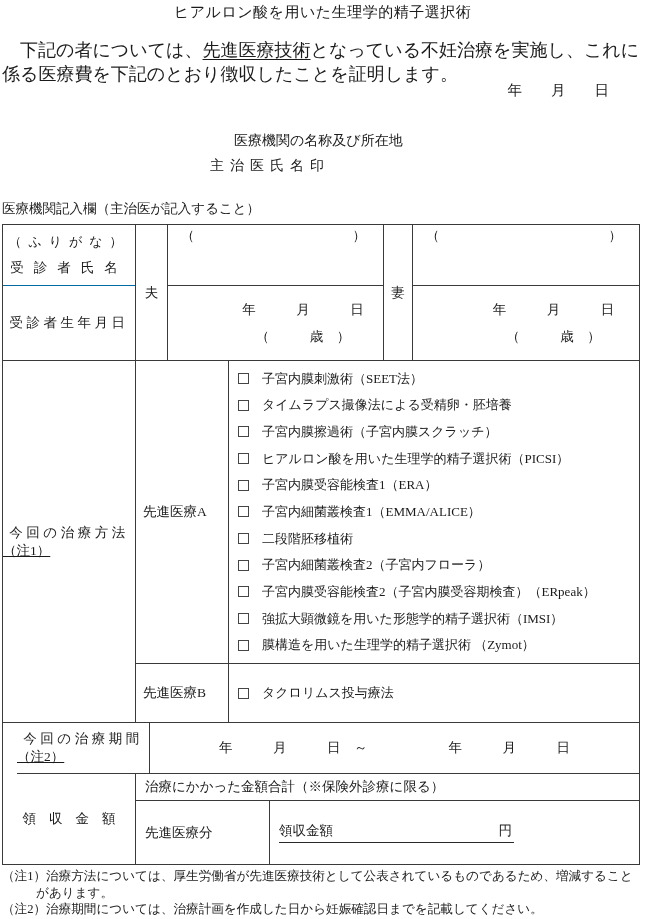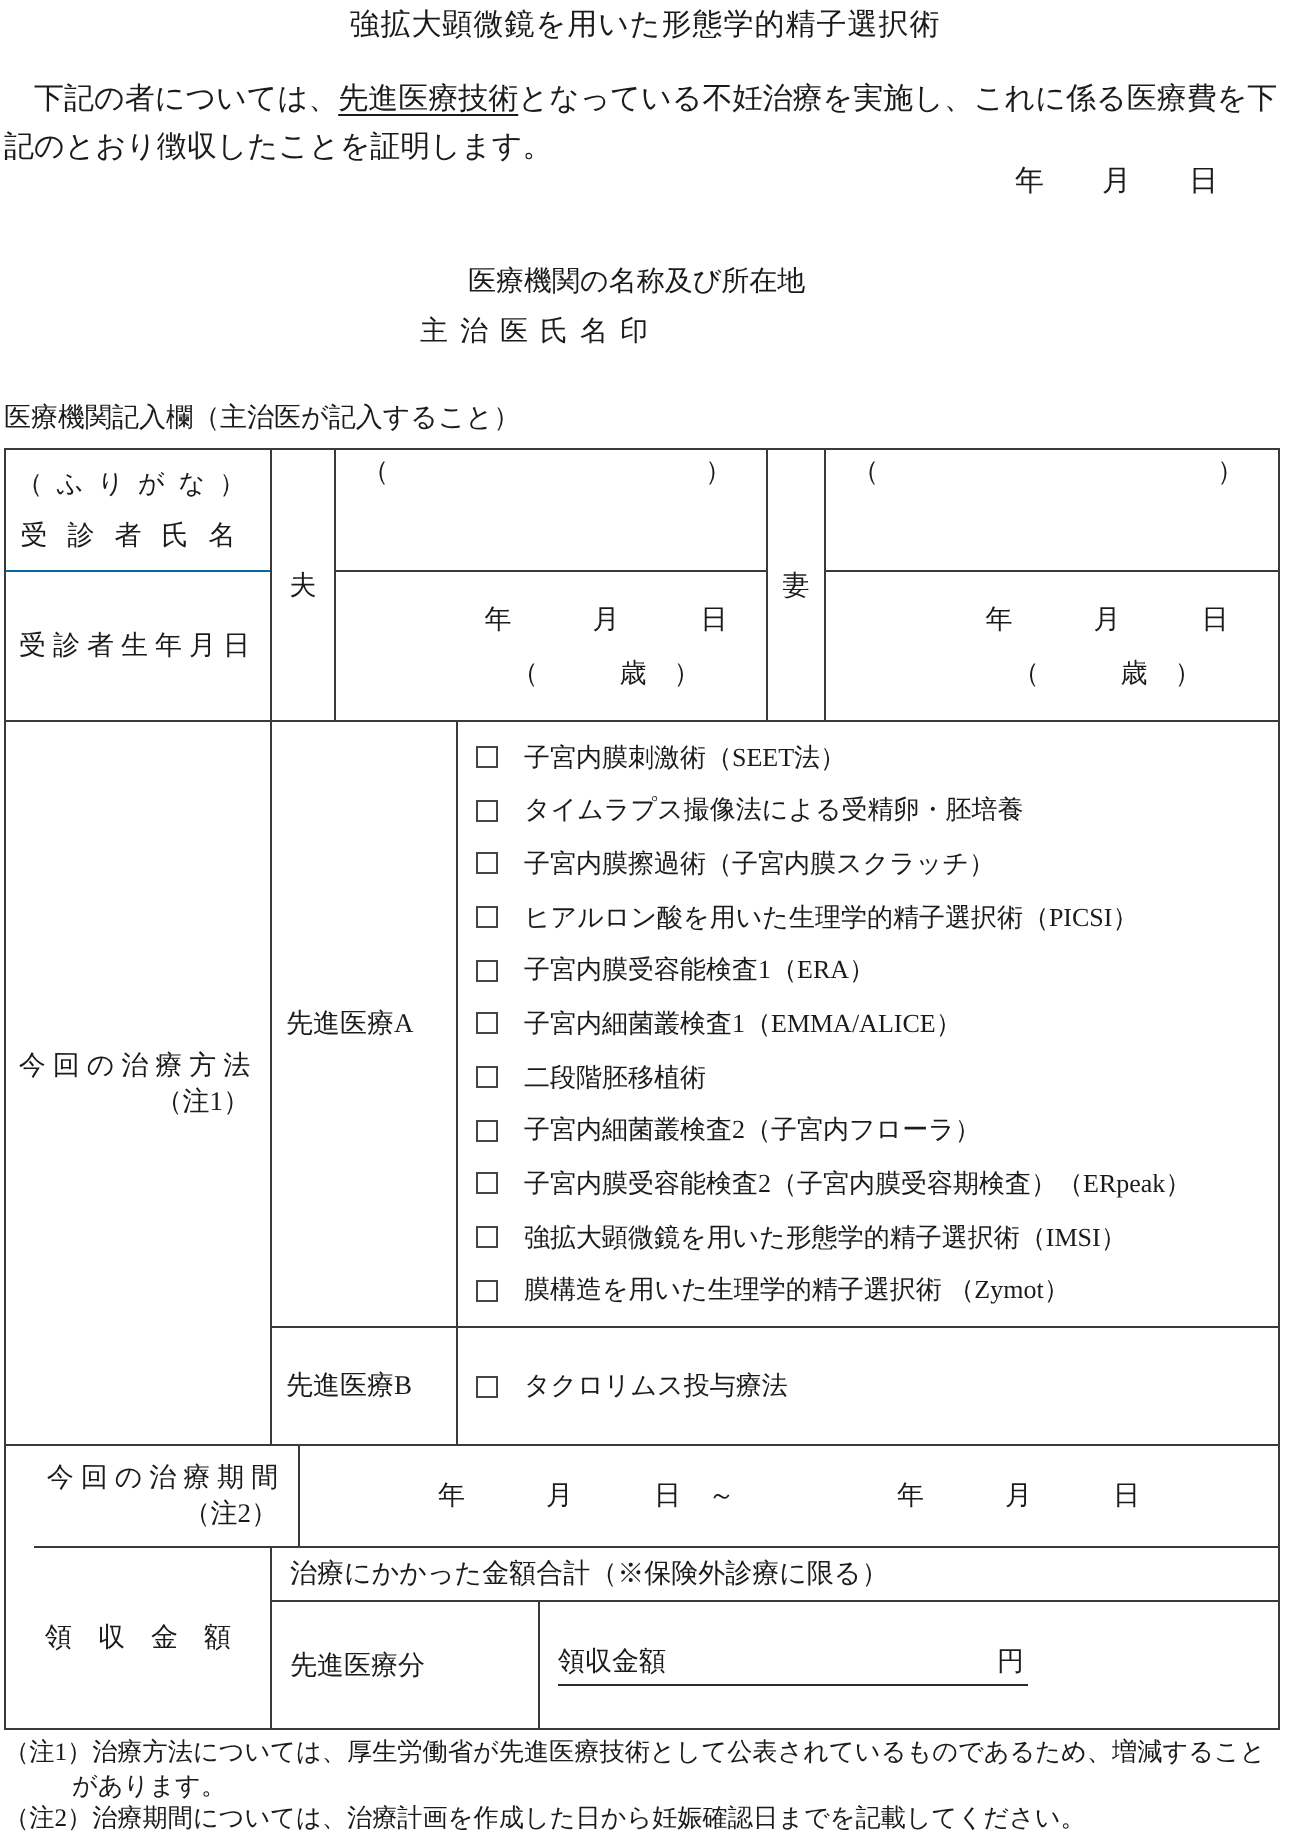--- a/index.html
+++ b/index.html
@@ -2,21 +2,21 @@
 <html><head>
 <meta charset="utf-8">
 <style>
   html,body { margin:0; padding:0; background:#fff; }
   .page {
     position:relative; width:645px; height:919px; background:#ffffff;
     font-family:"Liberation Serif","DejaVu Serif",serif;
     color:#1b1b1b; overflow:hidden;
   }
   .title { position:absolute; top:3px; left:0; right:0; text-align:center; font-size:15px; letter-spacing:0.5px; }
-  .intro { position:absolute; top:38px; left:2px; right:2px; margin:0; font-size:15px; line-height:24px; }
+  .intro { position:absolute; top:38px; left:2px; right:2px; margin:0; font-size:18px; line-height:24px; }
   .u { text-decoration:underline; text-underline-offset:3px; }
   .date-line { position:absolute; top:81px; right:36px; font-size:14.5px; }
   .inst { position:absolute; top:132px; left:186px; font-size:14px;padding-left:48px; }
   .doctor-row { position:absolute; top:157px; left:210px; right:18px; display:flex; font-size:14px; }
   .doctor-name { letter-spacing:6px; }
   .sec-head { position:absolute; top:200px; left:2px; font-size:13.5px; }
 
   .form-table {
     position:absolute; top:224px; left:2px; width:638px; height:641px;
     border:1.5px solid #3a3a3a; box-sizing:border-box; font-size:13.5px;
@@ -36,21 +36,21 @@
   .spouse-col.wife { width:29px; }
   .data-col { width:216px; border-right:1px solid #3a3a3a; display:flex; flex-direction:column; flex-shrink:0; }
   .data-col.last { flex:1; width:auto; border-right:none; }
   .name-cell { height:61px; border-bottom:1px solid #3a3a3a; display:flex; justify-content:space-between; align-items:flex-start; padding:2px 17px 0 13px; }
   .birth-cell { flex:1; display:flex; flex-direction:column; justify-content:center; gap:9px; text-align:center; padding-left:55px; }
 
   
   .g2 { height:362px; display:flex; border-bottom:1px solid #3a3a3a; }
   .row-lbl-2line { display:flex; flex-direction:column; justify-content:center; }
   .row-lbl-main { text-align:center; letter-spacing:3.5px; }
-  .row-lbl-note { text-align:right; padding-right:10px; }
+  .row-lbl-note { text-align:left; padding-right:10px;text-decoration:underline; }
   .g2-right { flex:1; display:flex; flex-direction:column; }
   .sect { display:flex; }
   .sect-a { height:303px; border-bottom:1px solid #3a3a3a; }
   .sect-b { flex:1; }
   .sub-col { width:93px; border-right:1px solid #3a3a3a; display:flex; align-items:center; padding-left:7px; flex-shrink:0; }
   .chk-list { flex:1; display:flex; flex-direction:column; justify-content:space-evenly; padding-left:9px; font-size:13px; }
   .chk-row { display:flex; align-items:center; gap:13px; }
   .chk-box { width:11px; height:11px; border:1px solid #454545; flex-shrink:0; background:#fff; }
 
   
@@ -69,21 +69,21 @@
 
   
   .notes { position:absolute; top:868px; left:2px; right:2px; font-size:12.6px; line-height:16.5px; }
   .note { padding-left:34px; text-indent:-34px; }
 </style>
 </head>
 <body>
 
 <div class="page">
 
-  <div class="title">強拡大顕微鏡を用いた形態学的精子選択術</div>
+  <div class="title">ヒアルロン酸を用いた生理学的精子選択術</div>
 
   <p class="intro"><span>　下記の者については、</span><span class="u">先進医療技術</span><span>となっている不妊治療を実施し、これに係る医療費を下記のとおり徴収したことを証明します。</span></p>
 
   <div class="date-line">年　　月　　日</div>
 
   <div class="inst">医療機関の名称及び所在地</div>
 
   <div class="doctor-row">
     <span class="doctor-name">主治医氏名</span>
     <span>印</span>

